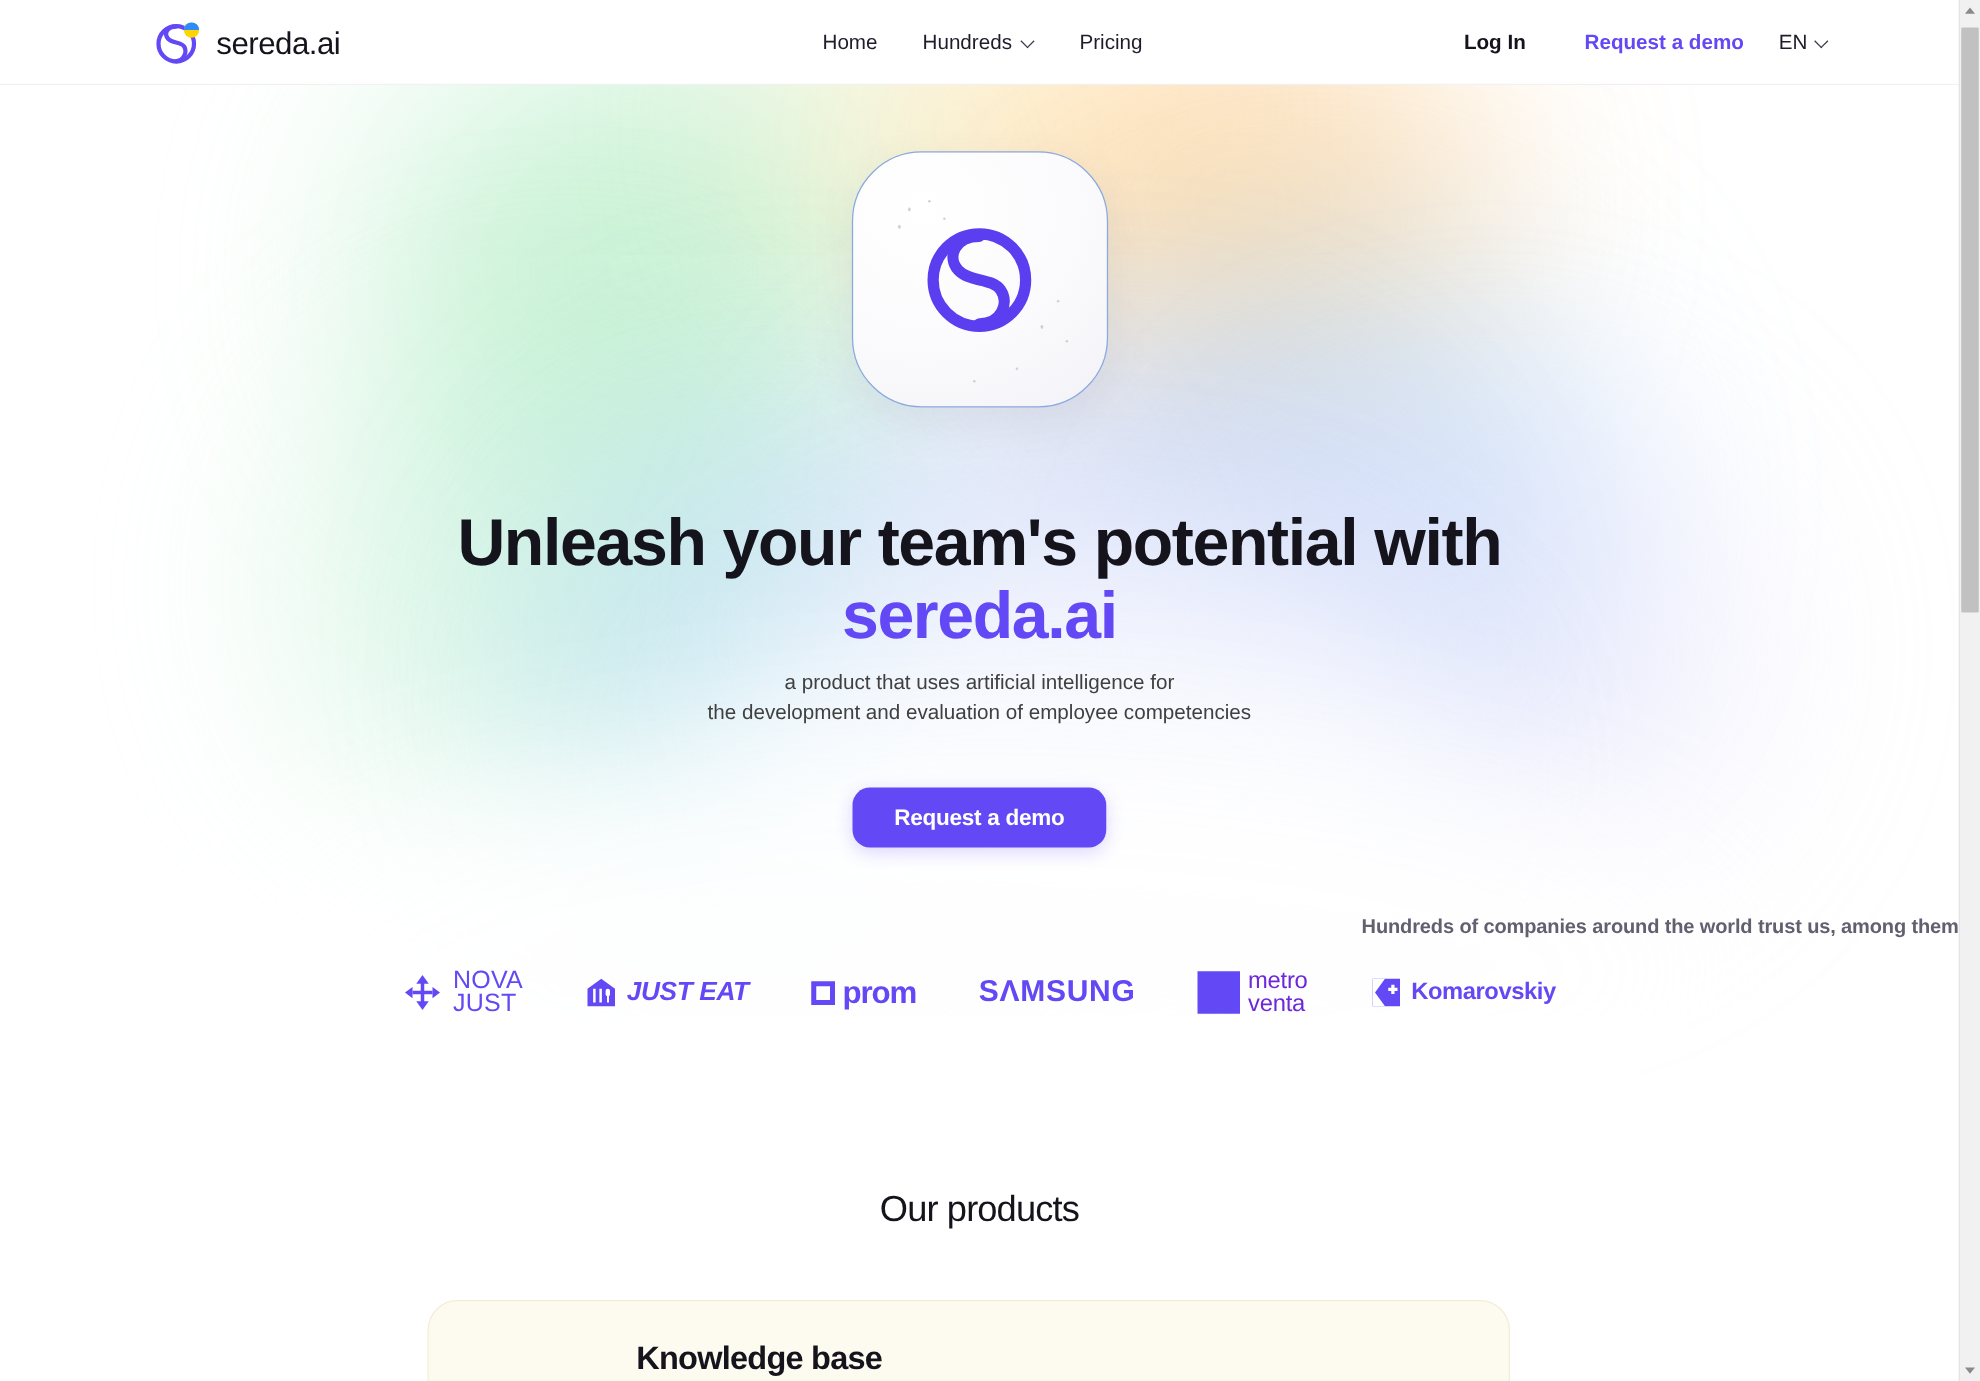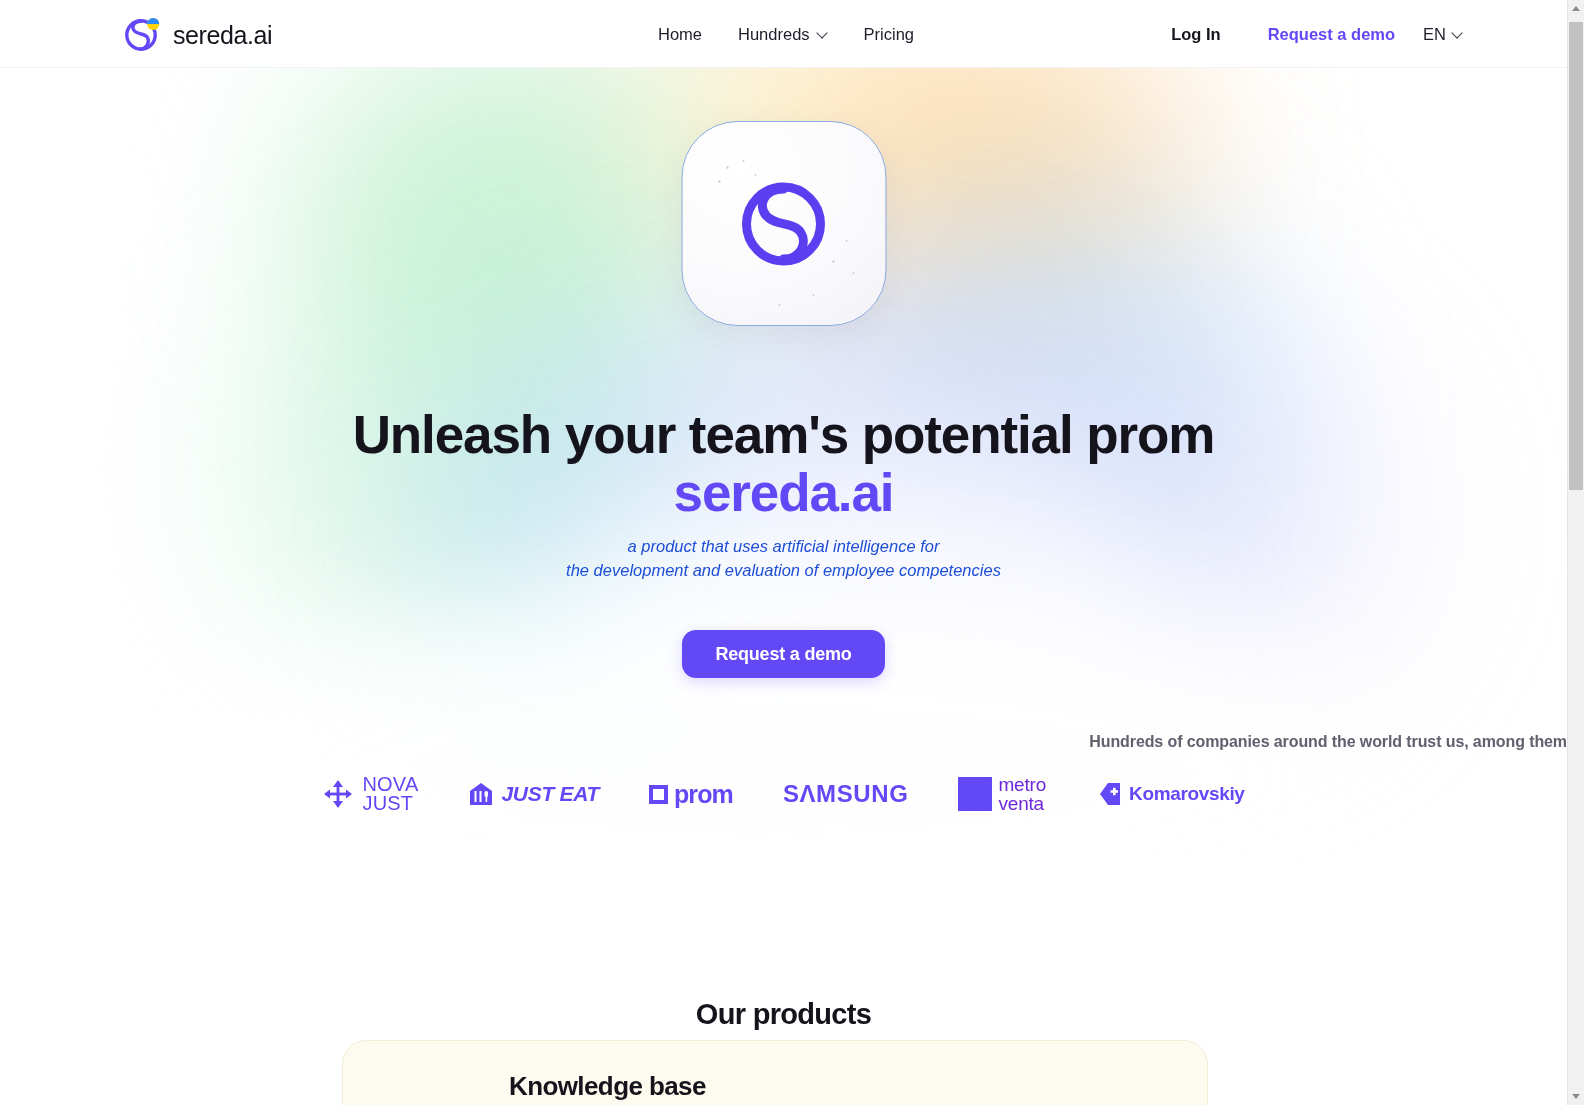--- a/index.html
+++ b/index.html
@@ -214,22 +214,21 @@
   }
   .hero-title .accent { color: #6348f5; }
 
   .hero-sub {
     position: absolute;
     left: 0; top: 534px;
     width: 1567px;
     text-align: center;
     font-size: 16.5px;
     line-height: 24px;
-    color: #1d4ed8;
-    font-style: italic;
+    color: #404040;
   }
 
   .cta-wrap {
     position: absolute;
     left: 0; top: 630px;
     width: 1567px;
     display: flex;
     justify-content: center;
   }
   .cta {
@@ -326,25 +325,24 @@
     margin-left: 7px;
   }
 
   
   .section-title {
     position: absolute;
     left: 0; top: 952px;
     width: 1567px;
     text-align: center;
     font-size: 29px;
-    font-weight: 700;
+    font-weight: 400;
     color: #15131b;
     letter-spacing: -0.7px;
     z-index: 12;
-    margin-top: 46px;
   }
 
   .product-card {
     position: absolute;
     left: 342px;
     top: 1040px;
     width: 866px;
     height: 300px;
     background: #fdfaef;
     border: 1px solid #f3ecd6;
@@ -476,21 +474,21 @@
           <span class="sparkle s8"></span>
           <span class="sparkle s9"></span>
           <svg width="92" height="92" viewBox="0 0 92 92" xmlns="http://www.w3.org/2000/svg">
             <circle cx="46" cy="46" r="37" fill="none" stroke="#5b3ef0" stroke-width="9"></circle>
             <path d="M46 11 C26 11 20 28 29 38 C38 48 56 44 63 54 C70 64 64 81 46 81" fill="none" stroke="#5b3ef0" stroke-width="9" stroke-linecap="round"></path>
           </svg>
         </div>
       </div>
 
       <h1 class="hero-title">
-        <span>Unleash your team's potential prom</span><br>
+        <span>Unleash your team's potential with</span><br>
         <span class="accent">sereda.ai</span>
       </h1>
 
       <p class="hero-sub">
         <span>a product that uses artificial intelligence for</span><br>
         <span>the development and evaluation of employee competencies</span>
       </p>
 
       <div class="cta-wrap">
         <button class="cta">Request a demo</button>

